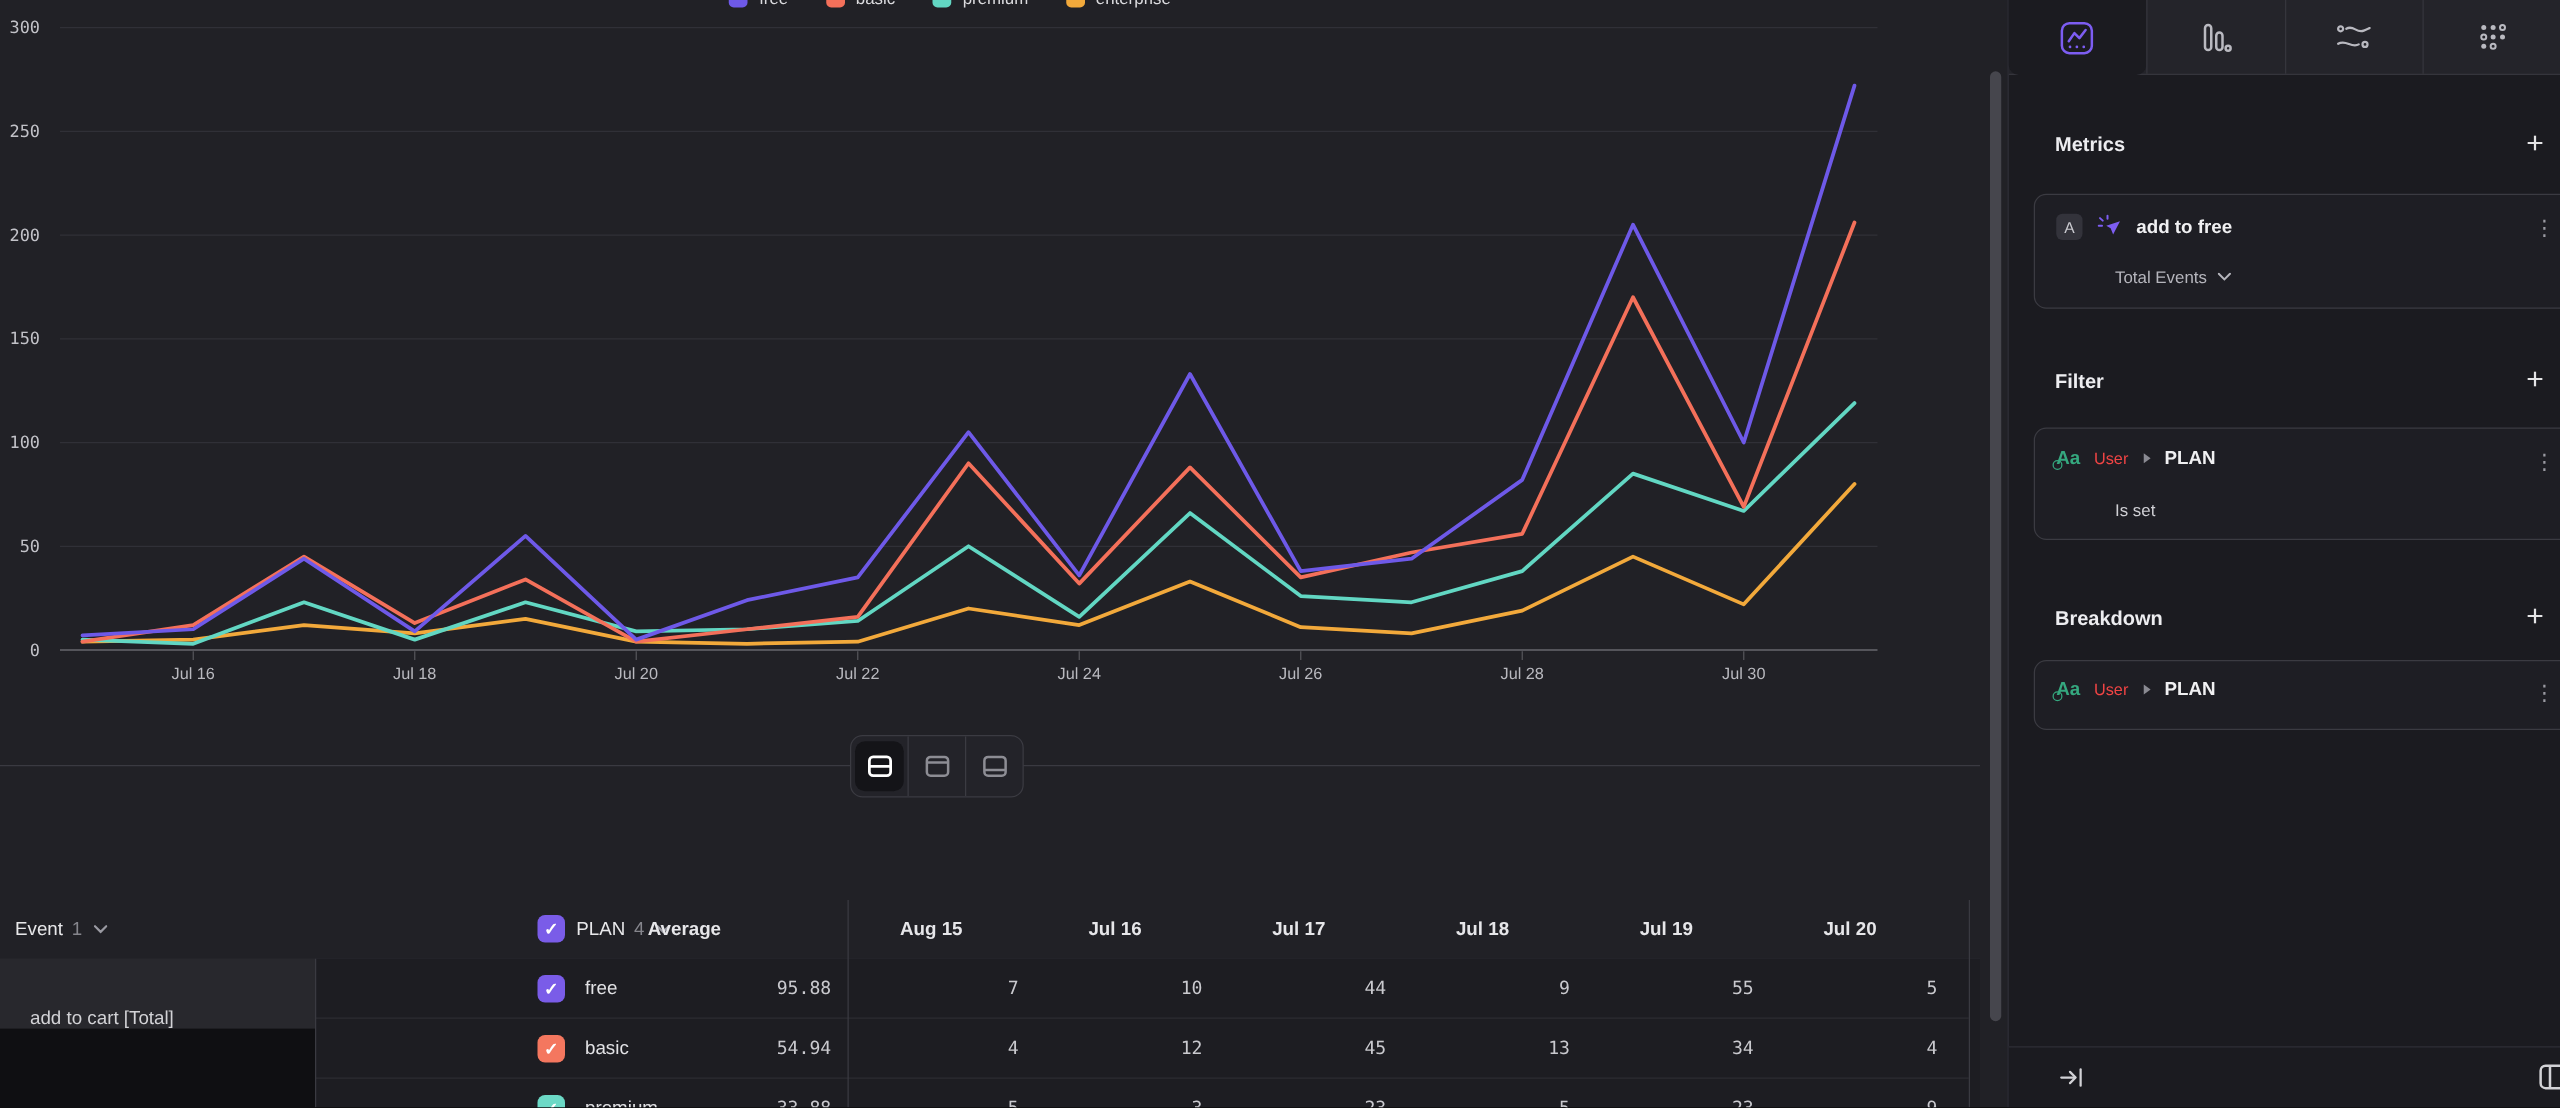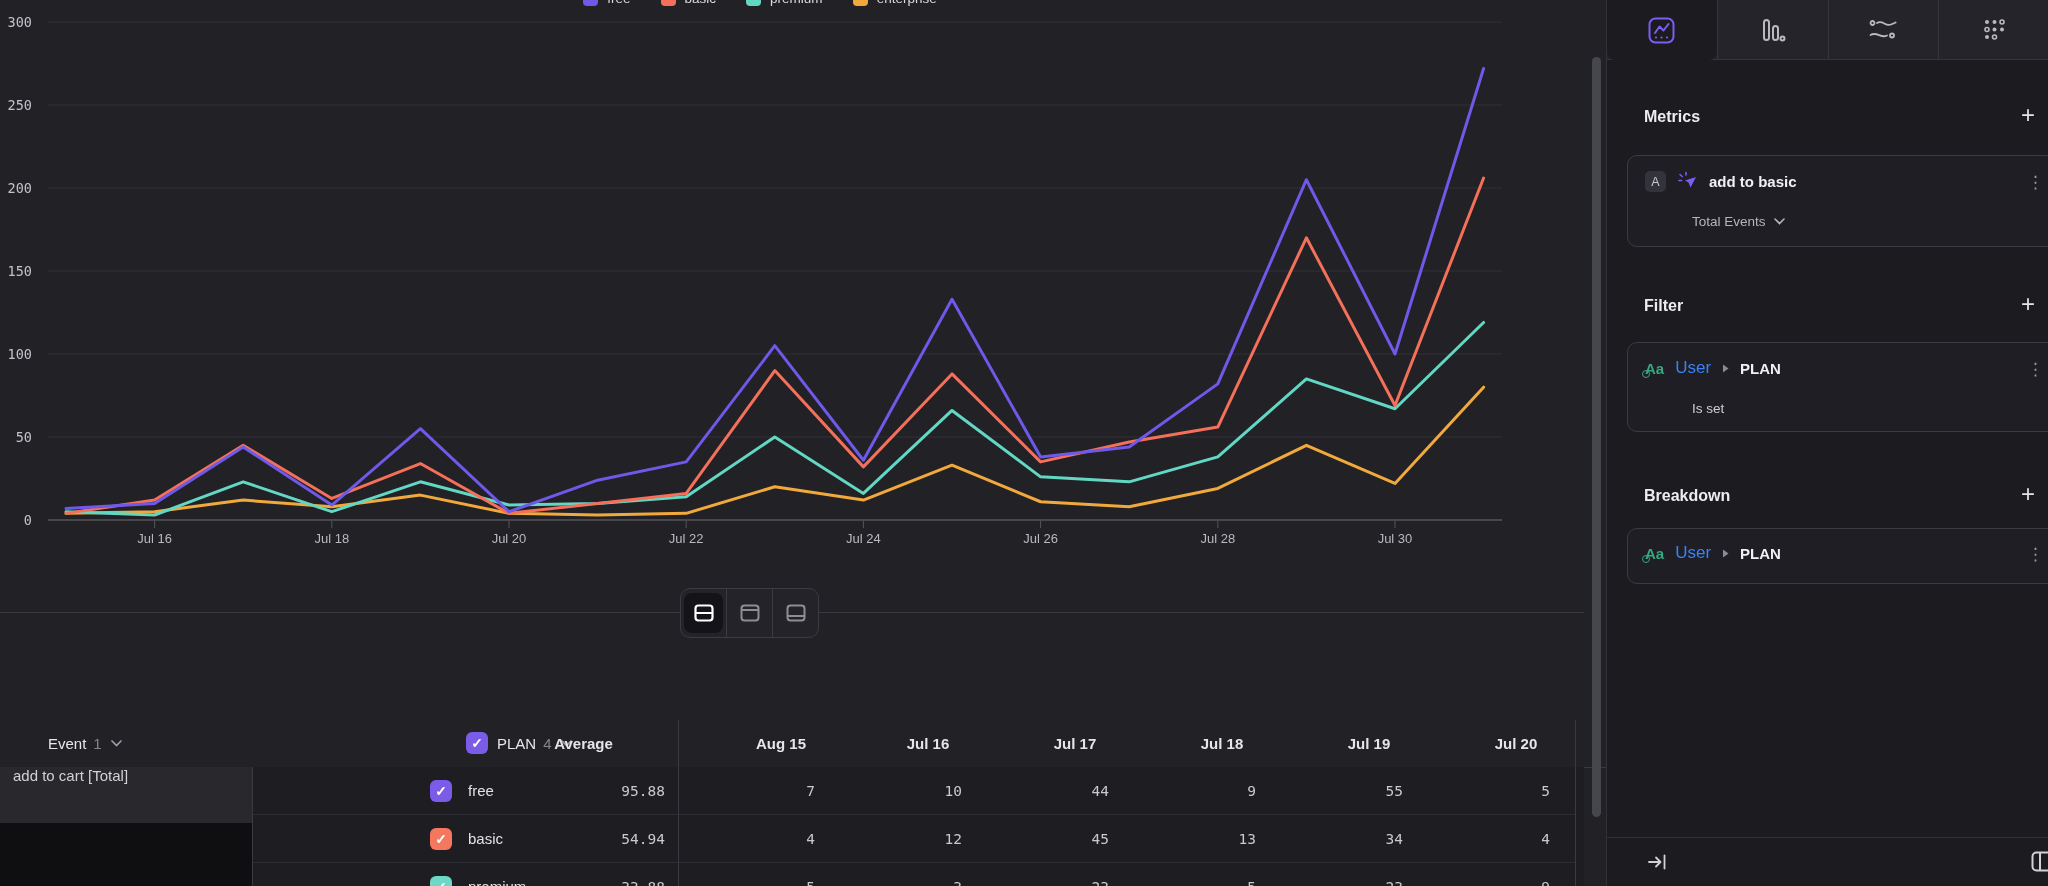--- a/index.html
+++ b/index.html
@@ -25,29 +25,29 @@
   .pill{width:39px;height:40px;border-radius:8px;display:flex;align-items:center;justify-content:center;}
 
   
   .search{position:absolute;top:663px;left:13px;width:398px;height:41px;background:#2b2b31;
           border-radius:9px;display:flex;align-items:center;padding:0 14px;gap:12px;box-sizing:border-box;}
   .search input{flex:1;background:transparent;border:none;outline:none;color:#d5d5d8;font-size:15px;
           font-family:"Liberation Sans",sans-serif;}
   .search input::placeholder{color:#8d8d94;}
 
   
-  .table-header{position:absolute;top:720px;left:0;width:1584px;height:47px;border-bottom:1px solid #3a3a41;margin-left:36px;}
+  .table-header{position:absolute;top:720px;left:0;width:1584px;height:47px;border-bottom:1px solid #3a3a41;}
   .table-header .cell{position:absolute;top:0;height:46px;display:flex;align-items:center;}
   .hd-label{color:#e8e8ea;font-size:15px;}
   .hd-count{color:#85858c;font-size:15px;margin-left:7px;}
   .chev{margin-left:9px;display:flex;align-items:center;}
   .hd-avg,.hd-date{justify-content:center;color:#e6e6e9;font-weight:700;font-size:15px;}
   .table-body{position:absolute;top:767px;left:0;width:1584px;height:119px;background:#1d1d22;}
   .event-cell{position:absolute;top:0;left:0;width:252px;height:56px;background:#28282d;color:#d2d2d6;
-          font-size:15px;display:flex;align-items:flex-start;padding-left:13px;box-sizing:border-box;cursor:pointer;}
+          font-size:15px;display:flex;align-items:flex-end;padding-left:24px;box-sizing:border-box;cursor:pointer;}
   .event-void{position:absolute;top:56px;left:0;width:252px;height:63px;background:#0f0f12;}
   .vline{position:absolute;width:1px;background:#3a3a41;}
   .t-row{position:absolute;left:0;width:1584px;height:48px;}
   .t-row .sep{position:absolute;left:252px;right:9px;bottom:0;height:1px;background:#2c2c32;}
   .cb{width:22px;height:22px;border-radius:6px;display:flex;align-items:center;justify-content:center;
       color:#fff;font-size:14px;font-weight:bold;cursor:pointer;}
   .row-label{position:absolute;left:468px;color:#e2e2e5;font-size:15px;}
   .num{position:absolute;text-align:right;color:#c9c9ce;font-size:14.5px;}
 
   
@@ -61,21 +61,21 @@
   .tab.active{background:#1b1b20;height:60px;color:#7d5df2;border-bottom-left-radius:8px;border-bottom-right-radius:8px;}
   .sec-head{position:absolute;left:37px;color:#ededf0;font-size:16px;font-weight:700;}
   .plus{position:absolute;right:14px;color:#e4e4e6;font-size:24px;font-weight:300;line-height:18px;cursor:pointer;}
   .card{position:absolute;left:20px;right:-8px;background:#1e1e24;border:1px solid #3b3b42;border-radius:10px;cursor:pointer;}
   .card-line1{display:flex;align-items:center;gap:11px;padding:15px 0 0 17px;}
   .a-badge{width:21px;height:21px;background:#33333b;border-radius:5px;color:#c9c9cf;font-size:12.5px;
            display:flex;align-items:center;justify-content:center;}
   .card-title{font-size:15px;font-weight:700;color:#f0f0f2;}
   .kebab{position:absolute;right:12px;top:16px;color:#9a9aa2;font-size:17px;cursor:pointer;}
   .card-line2{position:absolute;left:64px;top:58px;font-size:13.5px;color:#b5b5bc;display:flex;gap:8px;align-items:center;cursor:pointer;}
-  .entity{color:#3b82f6;font-size:17px;}
+  .entity{color:#ef4444;font-size:13px;}
   .aa{color:#35a87f;font-size:15px;font-weight:600;position:relative;}
   .aa::after{content:"";position:absolute;left:-3px;bottom:-1px;width:6px;height:6px;border:1.4px solid #35a87f;border-radius:50%;}
   .bottom-bar{position:absolute;left:0;bottom:0;width:442px;height:48px;border-top:1px solid #2f2f36;background:#1b1b20;}
 </style>
 </head>
 <body>
 
 <div class="page">
 
   <svg id="chart-svg" width="1584" height="560">
@@ -289,21 +289,21 @@
     <div class="plus" style="top:106px">+</div>
     <div class="card" style="top:155px;height:90px">
       <div class="card-line1">
         <span class="a-badge">A</span>
         <svg width="21" height="21" viewBox="0 0 21 21">
             <path d="M8 9.5 L19 6 L13.5 16.5 L11.5 11.5 Z" fill="#7d5df2"></path>
             <line x1="3" y1="3.5" x2="5.2" y2="5.5" stroke="#7d5df2" stroke-width="1.6" stroke-linecap="round"></line>
             <line x1="9" y1="1.5" x2="9" y2="4" stroke="#7d5df2" stroke-width="1.6" stroke-linecap="round"></line>
             <line x1="2" y1="9.5" x2="4.6" y2="9.5" stroke="#7d5df2" stroke-width="1.6" stroke-linecap="round"></line>
           </svg>
-        <span class="card-title">add to basic</span>
+        <span class="card-title">add to free</span>
       </div>
       <span class="kebab">⋮</span>
       <div class="card-line2">
         <span>Total Events</span>
         <svg width="11" height="7" viewBox="0 0 11 7">
             <polyline points="1,1 5.5,5.5 10,1" fill="none" stroke="#b5b5bc" stroke-width="1.6" stroke-linecap="round"></polyline>
           </svg>
       </div>
     </div>
 

